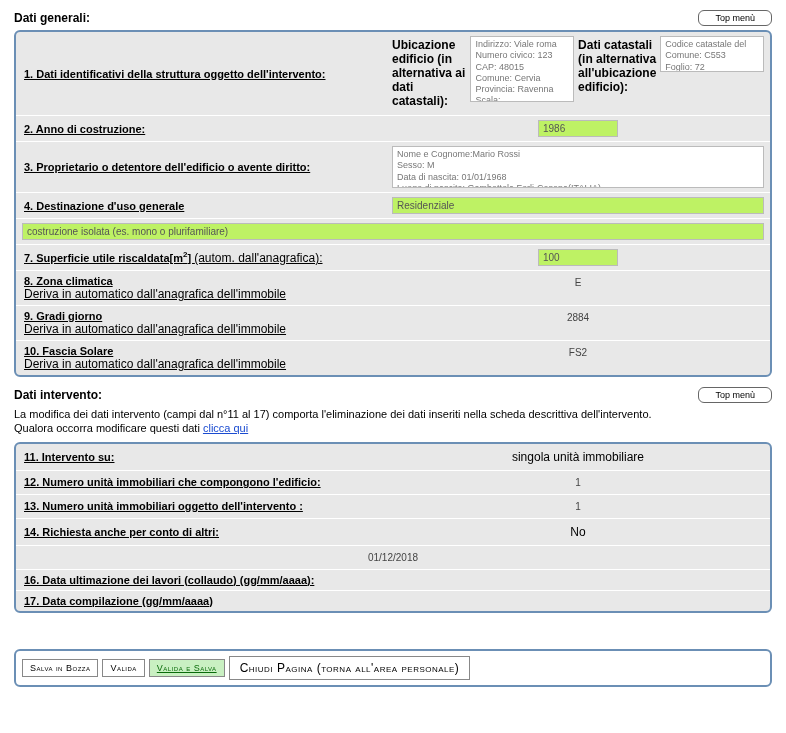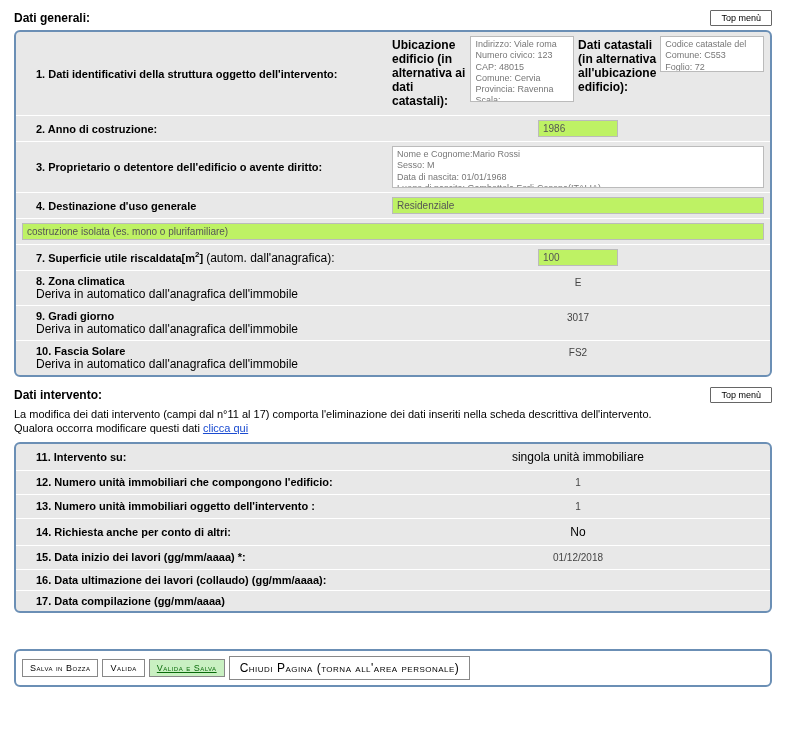--- a/index.html
+++ b/index.html
@@ -18,45 +18,46 @@
     align-items: center;
     margin-bottom: 4px;
   }
   .section-hdr .title {
     font-weight: bold;
     font-size: 12px;
   }
   .top-menu {
     font-size: 9px;
     border: 1px solid #666;
-    border-radius: 1px;
-    padding: 2px 10px;
+    border-radius: 6px;
+    padding: 2px 16px;
     background: #fff;
     cursor: pointer;
   }
   .panel {
     border: 2px solid #6b8fb5;
     border-radius: 6px;
     background: #e8e8e8;
     overflow: hidden;
   }
   .row {
     display: flex;
     border-bottom: 1px solid #fff;
   }
   .row:last-child { border-bottom: none; }
   .label-cell {
     width: 370px;
     flex-shrink: 0;
-    padding: 4px 20px;
+    padding: 4px 8px;
     font-weight: bold;
     font-size: 11px;
     display: flex;
     flex-direction: column;
     justify-content: center;
+    text-decoration: underline;
   }
   .label-cell.vcenter { justify-content: center; }
   .label-sub {
     font-weight: normal;
     font-size: 12px;
   }
   .value-cell {
     flex: 1;
     padding: 4px 6px;
     font-size: 10px;
@@ -209,21 +210,21 @@
       <span class="static-val">E</span>
     </div>
   </div>
 
   <div class="row">
     <div class="label-cell">
       <span>9. Gradi giorno</span>
       <span class="label-sub">Deriva in automatico dall'anagrafica dell'immobile</span>
     </div>
     <div class="value-cell">
-      <span class="static-val">3017</span>
+      <span class="static-val">2884</span>
     </div>
   </div>
 
   <div class="row">
     <div class="label-cell">
       <span>10. Fascia Solare</span>
       <span class="label-sub">Deriva in automatico dall'anagrafica dell'immobile</span>
     </div>
     <div class="value-cell">
       <span class="static-val">FS2</span>
@@ -266,21 +267,20 @@
   </div>
 
   <div class="row">
     <div class="label-cell">14. Richiesta anche per conto di altri:</div>
     <div class="value-cell">
       <span class="static-val static-val-big">No</span>
     </div>
   </div>
 
   <div class="row">
-    <div class="label-cell">15. Data inizio dei lavori (gg/mm/aaaa) *:</div>
     <div class="value-cell">
       <span class="static-val">01/12/2018</span>
     </div>
   </div>
 
   <div class="row">
     <div class="label-cell">16. Data ultimazione dei lavori (collaudo) (gg/mm/aaaa):</div>
   </div>
 
   <div class="row">

